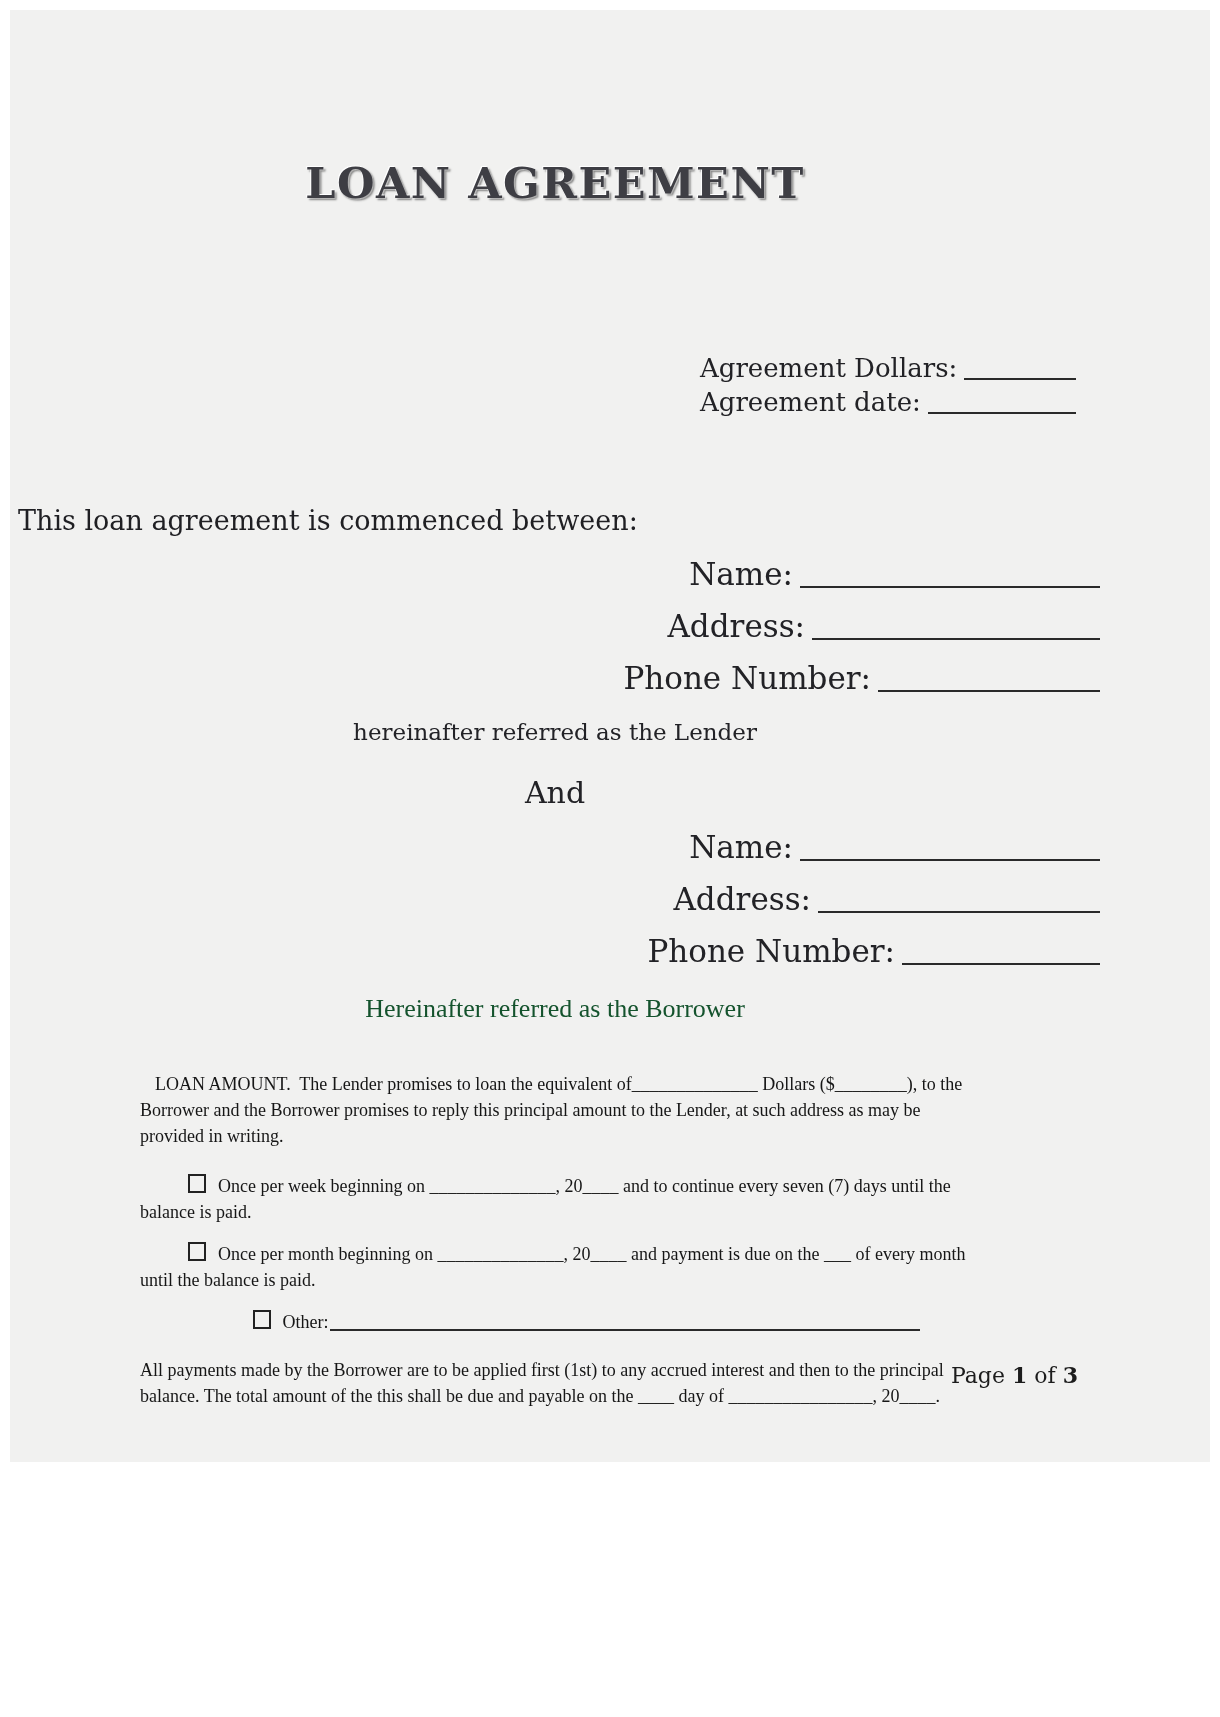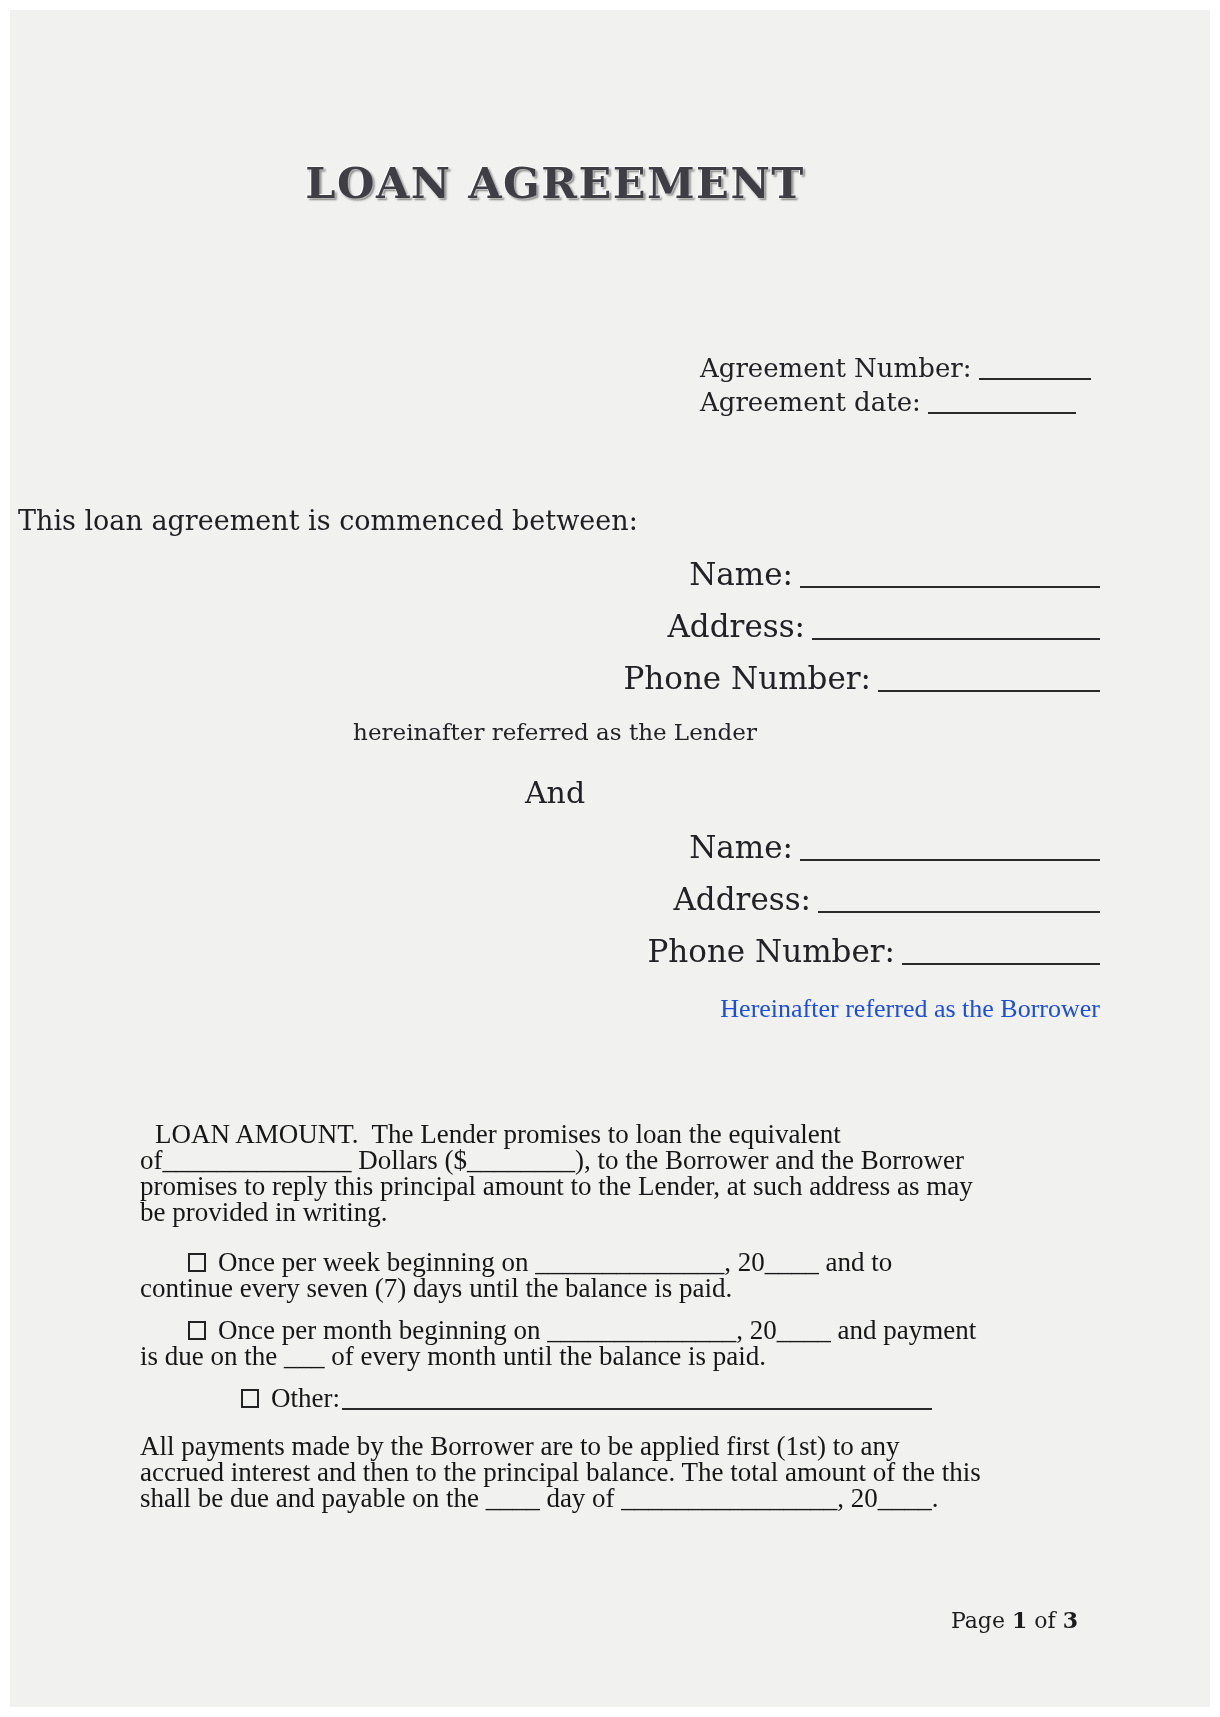--- a/index.html
+++ b/index.html
@@ -1,21 +1,21 @@
 <!DOCTYPE html>
 <html><head>
 <meta charset="utf-8">
 <style>
   html,body{margin:0;padding:0;}
   body{
     width:1220px;height:1717px;position:relative;background:#ffffff;
     font-family:"DejaVu Serif","Liberation Serif",serif;color:#222226;
   }
   .sheet{
-    position:absolute;left:10px;top:10px;width:1200px;height:1697px;
+    position:absolute;left:10px;top:10px;width:1200px;height:1452px;
     background:#f1f1f0;overflow:hidden;
   }
   .content{width:1090px;}
 
   
   .doc-title{
     margin:150px 0 0 0;text-align:center;
     font-size:43px;line-height:46px;font-weight:700;letter-spacing:1.5px;
     color:#3e3e44;
     text-shadow:-1px -1px 0 rgba(255,255,255,0.95), 1px 1px 0 rgba(255,255,255,0.35), 2px 2px 2px rgba(40,40,40,0.55);
@@ -25,38 +25,38 @@
   .agr-fields{margin:145px 0 0 690px;}
   .agr-row{font-size:26px;line-height:34px;white-space:nowrap;}
 
   
   .intro{margin:85px 0 0 8px;text-align:left;font-size:27px;line-height:34px;font-weight:400;color:#1f1f23;}
   .field-row{margin-top:21px;text-align:right;font-size:31px;line-height:31px;white-space:nowrap;}
   .field-row:first-of-type{margin-top:22px;}
   .note-lender{margin-top:24px;text-align:center;font-size:23px;line-height:29px;}
   .and-sep{margin-top:28px;text-align:center;font-size:30px;line-height:36px;}
   .note-borrower{
-    margin-top:26px;text-align:right;font-size:26px;line-height:32px;
-    font-family:"Liberation Serif","DejaVu Serif",serif;color:#1d4ed8;
+    margin-top:26px;text-align:center;font-size:26px;line-height:32px;
+    font-family:"Liberation Serif","DejaVu Serif",serif;color:#14532d;
   }
 
   
   .line{
     display:inline-block;height:15px;border-bottom:2px solid #2a2a2a;
     vertical-align:-3px;margin-left:7px;
   }
   .w112{width:112px}.w148{width:148px}
   .w300{width:300px}.w288{width:288px}.w222{width:222px}
   .w282{width:282px}.w198{width:198px}
 
   
   .body-text{
-    margin:96px 0 0 130px;max-width:845px;
+    margin:46px 0 0 130px;max-width:845px;
     font-family:"Liberation Serif","DejaVu Serif",serif;
-    font-size:27px;line-height:26px;color:#161616;
+    font-size:18px;line-height:26px;color:#161616;
   }
   .para{margin:18px 0 0 0;}
   .para.first{margin-top:0;}
   .para.indent1{text-indent:15px;}
   .para.option{text-indent:48px;margin-top:24px;}
   .para.option2{margin-top:16px;}
   .para.option3{margin-top:16px;text-align:center;}
   .para.final{margin-top:22px;}
   .cb{
     display:inline-block;width:14px;height:15px;border:2px solid #222;
@@ -74,21 +74,21 @@
 </head>
 <body>
 
 <div class="sheet">
   <div class="content">
 
     <h1 class="doc-title">LOAN AGREEMENT</h1>
 
     <div class="agr-fields">
       <div class="agr-row">
-        <span>Agreement Number:</span><span class="line w112"></span>
+        <span>Agreement Dollars:</span><span class="line w112"></span>
       </div>
       <div class="agr-row">
         <span>Agreement date:</span><span class="line w148"></span>
       </div>
     </div>
 
     <h2 class="intro">This loan agreement is commenced between:</h2>
 
     <div class="field-row">
       <span>Name:</span><span class="line w300"></span>

